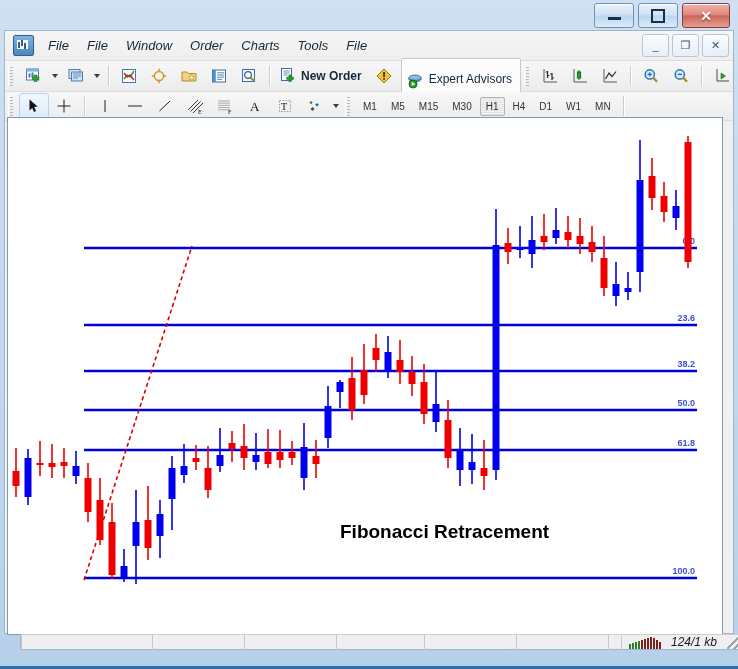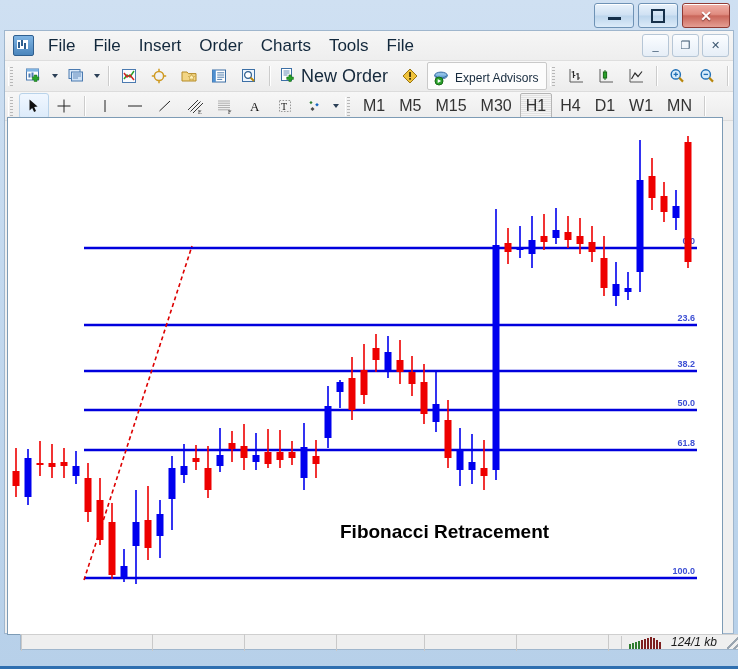--- a/index.html
+++ b/index.html
@@ -61,22 +61,23 @@
     content:"";position:absolute;left:3px;top:4px;width:11px;height:9px;
     background:#ffffff;
   }
   .app-icon:before{
     content:"";position:absolute;left:4px;top:6px;width:2px;height:6px;
     background:#2f5f8f;
     box-shadow:3px -2px 0 0 #2f5f8f,6px 1px 0 0 #2f5f8f;
     z-index:2;
   }
   .menu-item{
-    font-size:17px;color:#12283c;padding:3px 9px;cursor:default;
+    font-size:13px;color:#12283c;padding:3px 9px;cursor:default;
     white-space:nowrap;
+    font-style:italic;
   }
   .mdi-btns{position:absolute;right:4px;top:3px;display:flex;gap:3px;}
   .mdi-btn{
     width:25px;height:21px;border:1px solid #b6c6d6;border-radius:3px;
     background:linear-gradient(180deg,#fbfdff 0%,#e6eef7 100%);
     display:flex;align-items:center;justify-content:center;
     font-size:11px;color:#3a556e;cursor:default;
   }
 
   
@@ -96,32 +97,32 @@
     flex:0 0 auto;
   }
   .tb-sep{width:1px;height:20px;background:#cccccc;margin:0 5px;flex:0 0 auto;
     box-shadow:1px 0 0 #ffffff;}
   .tb-btn{
     height:24px;min-width:24px;display:flex;align-items:center;justify-content:center;
     border:1px solid transparent;border-radius:3px;cursor:default;flex:0 0 auto;
     padding:0 2px;
   }
   .tb-btn.labeled{padding:0 6px 0 3px;gap:4px;}
-  .tb-btn .lbl{font-size:18px;color:#15293c;white-space:nowrap;}
+  .tb-btn .lbl{font-size:12px;color:#15293c;white-space:nowrap;font-weight:bold;}
   .tb-caret{width:0;height:0;border-left:3.5px solid transparent;border-right:3.5px solid transparent;
     border-top:4px solid #2b3f56;margin:0 3px;flex:0 0 auto;}
   .ea-box{
     height:22px;border:1px solid #c9c9c9;background:#fcfcfc;border-radius:2px;
-    display:flex;align-items:center;gap:5px;padding:4px 8px 0 4px;margin-left:2px;flex:0 0 auto;
+    display:flex;gap:5px;padding:13px 8px 0 4px;margin-left:2px;flex:0 0 auto;
   }
   .ea-box .lbl{font-size:12px;color:#15293c;}
 
   
   .tf{
-    font-size:16px;color:#333;padding:3px 5px;margin:0 1px;cursor:default;
+    font-size:10px;color:#333;padding:3px 5px;margin:0 1px;cursor:default;
     border:1px solid transparent;border-radius:2px;flex:0 0 auto;
     font-family:"Liberation Sans", sans-serif;
   }
   .tf.active{
     border:1px solid #b5b5b5;
     background:
       repeating-linear-gradient(0deg, #e2e2e2 0 1px, #f4f4f4 1px 2px);
   }
   .chart-wrap{
     position:absolute;left:7px;top:117px;width:716px;height:518px;
@@ -171,21 +172,21 @@
       </div>
     </div>
   </div>
 
   <div class="client">
 
     <div class="menubar">
       <div class="app-icon"></div>
       <div class="menu-item">File</div>
       <div class="menu-item">File</div>
-      <div class="menu-item">Insert</div>
+      <div class="menu-item">Window</div>
       <div class="menu-item">Order</div>
       <div class="menu-item">Charts</div>
       <div class="menu-item">Tools</div>
       <div class="menu-item">File</div>
       <div class="mdi-btns">
         <div class="mdi-btn">_</div>
         <div class="mdi-btn">❐</div>
         <div class="mdi-btn">✕</div>
       </div>
     </div>

